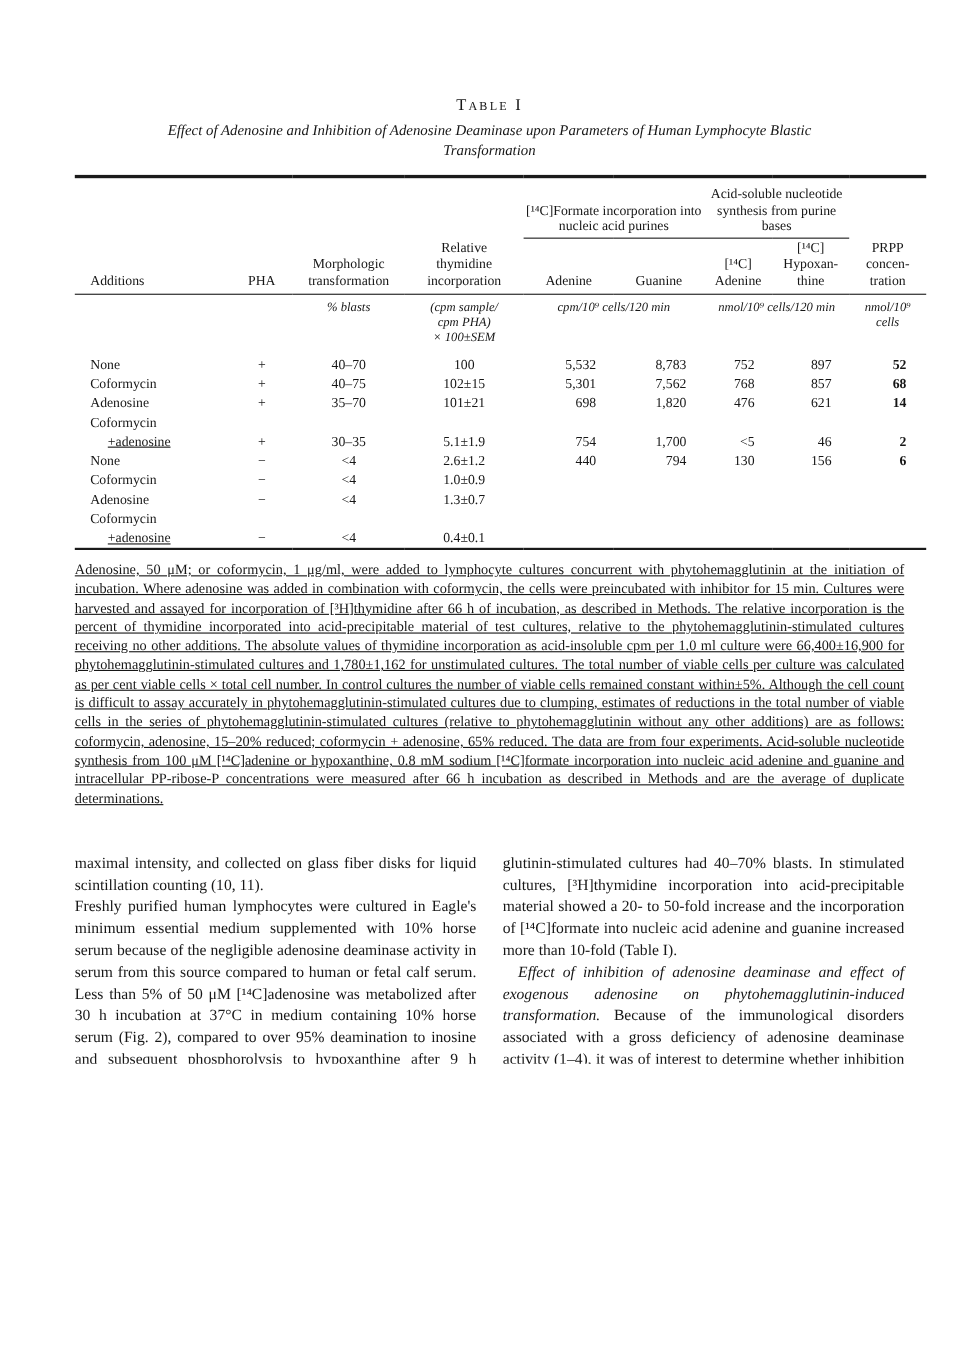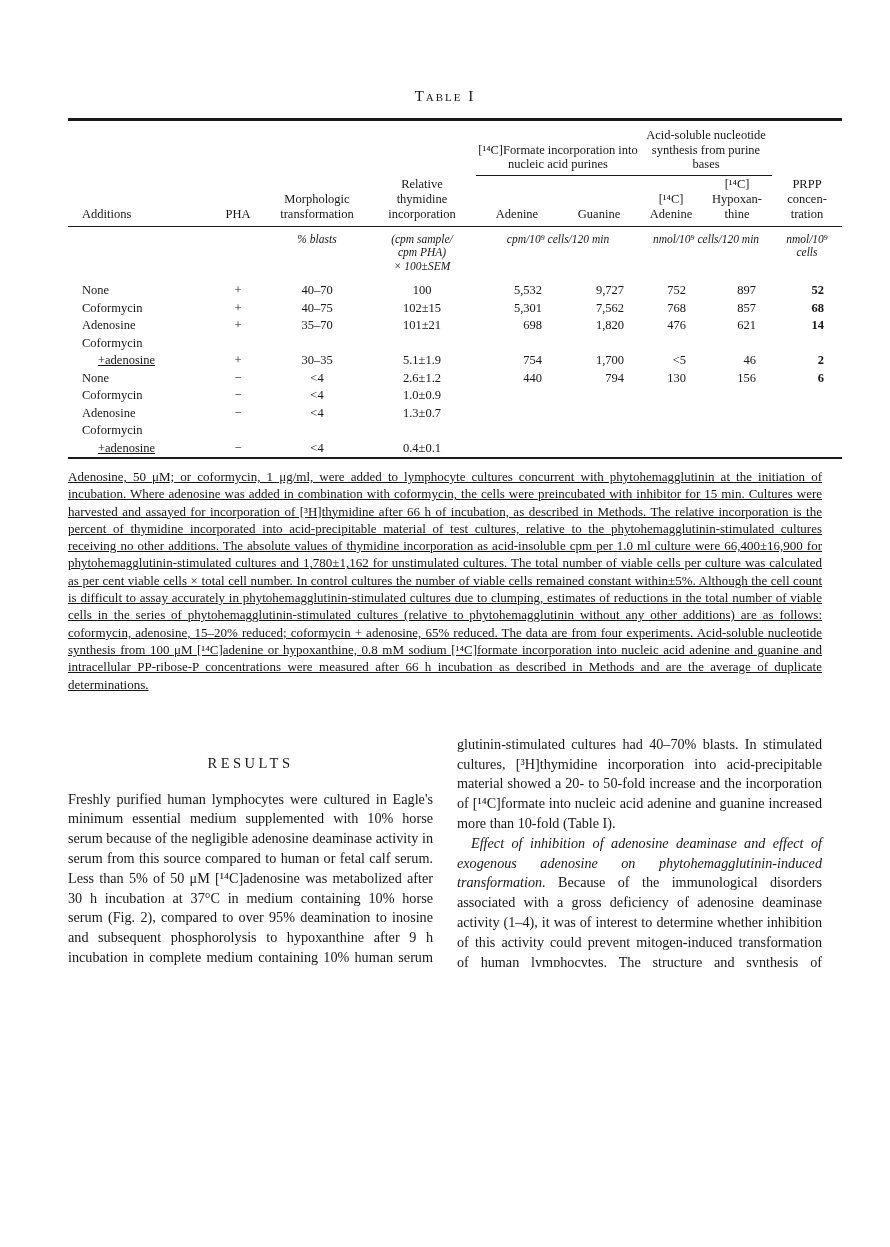--- a/index.html
+++ b/index.html
@@ -92,20 +92,21 @@
   .page-number { font-size:15px; letter-spacing:1px; }
   .footer-authors { font-style:italic; font-size:15px; margin-left:42px; letter-spacing:0.3px; }
 </style>
 </head>
 <body>
 
 <div class="page">
   <div class="content">
 
     <div class="table-label">Table I</div>
+    <div class="table-caption">Effect of Adenosine and Inhibition of Adenosine Deaminase upon Parameters of Human Lymphocyte Blastic Transformation</div>
 
     <table class="data-table">
       <colgroup>
         <col class="c-additions">
           <col class="c-pha">
           <col class="c-morph">
           <col class="c-relthy">
         <col class="c-faden">
           <col class="c-fguan">
           <col class="c-aaden">
@@ -152,21 +153,21 @@
           <td>nmol/10⁹
 cells</td>
         </tr>
 
         <tr class="data-row">
           <td>None</td>
             <td>+</td>
             <td>40–70</td>
             <td>100</td>
             <td>5,532</td>
-            <td>9,727</td>
+            <td>8,783</td>
             <td>752</td>
             <td>897</td>
             <td>52</td>
         </tr>
         <tr class="data-row">
           <td>Coformycin</td>
             <td>+</td>
             <td>40–75</td>
             <td>102±15</td>
             <td>5,301</td>
@@ -263,21 +264,21 @@
             <td></td>
             <td></td>
         </tr>
       </tbody>
     </table>
 
     <div class="footnote">Adenosine, 50 μM; or coformycin, 1 μg/ml, were added to lymphocyte cultures concurrent with phytohemagglutinin at the initiation of incubation. Where adenosine was added in combination with coformycin, the cells were preincubated with inhibitor for 15 min. Cultures were harvested and assayed for incorporation of [³H]thymidine after 66 h of incubation, as described in Methods.  The relative incorporation is the percent of thymidine incorporated into acid-precipitable material of test cultures, relative to the phytohemagglutinin-stimulated cultures receiving no other additions. The absolute values of thymidine incorporation as acid-insoluble cpm per 1.0 ml culture were 66,400±16,900 for phytohemagglutinin-stimulated cultures and 1,780±1,162 for unstimulated cultures. The total number of viable cells per culture was calculated as per cent viable cells × total cell number. In control cultures the number of viable cells remained constant within±5%. Although the cell count is difficult to assay accurately in phytohemagglutinin-stimulated cultures due to clumping, estimates of reductions in the total number of viable cells in the series of phytohemagglutinin-stimulated cultures (relative to phytohemagglutinin without any other additions) are as follows: coformycin, adenosine, 15–20% reduced; coformycin + adenosine, 65% reduced. The data are from four experiments. Acid-soluble nucleotide synthesis from 100 μM [¹⁴C]adenine or hypoxanthine, 0.8 mM sodium [¹⁴C]formate incorporation into nucleic acid adenine and guanine and intracellular PP-ribose-P concentrations were measured after 66 h incubation as described in Methods and are the average of duplicate determinations.</div>
 
     <div class="columns">
       <div class="col">
-        <div class="results-heading">RESULTS</div>
+        <p>maximal intensity, and collected on glass fiber disks for liquid scintillation counting (10, 11).</p>
         <p>Freshly purified human lymphocytes were cultured in Eagle's minimum essential medium supplemented with 10% horse serum because of the negligible adenosine deaminase activity in serum from this source compared to human or fetal calf serum. Less than 5% of 50 μM [¹⁴C]adenosine was metabolized after 30 h incubation at 37°C in medium containing 10% horse serum (Fig. 2), compared to over 95% deamination to inosine and subsequent phosphorolysis to hypoxanthine after 9 h incubation in complete medium containing 10% human serum (Fig. 2). After 72 h of incubation in medium containing 10% horse serum, 90–95% of control and phytohemagglutinin-stimulated cells were viable. By morphological examination, the unstimulated culture contained 2–3% blastic-transformed cells, whereas phytohemag-</p>
       </div>
       <div class="col">
         <p>glutinin-stimulated cultures had 40–70% blasts. In stimulated cultures, [³H]thymidine incorporation into acid-precipitable material showed a 20- to 50-fold increase and the incorporation of [¹⁴C]formate into nucleic acid adenine and guanine increased more than 10-fold (Table I).</p>
         <p class="para-indent"><span class="italic-lead">Effect of inhibition of adenosine deaminase and effect of exogenous adenosine on phytohemagglutinin-induced transformation.</span><span>  Because of the immunological disorders associated with a gross deficiency of adenosine deaminase activity (1–4), it was of interest to determine whether inhibition of this activity could prevent mitogen-induced transformation of human lymphocytes. The structure and synthesis of coformycin (20) and EHNA (21), two potent inhibitors of adenosine deaminase activity, have recently been reported, as have examples of their utility in studying adenosine metabolism (6, 9, 15, 16, 22, 23). A concentration of 50 μM adenosine has been found to suppress growth of the WI-L2 cultured</span></p>
       </div>
     </div>
   </div>
 
   <div class="footer">

